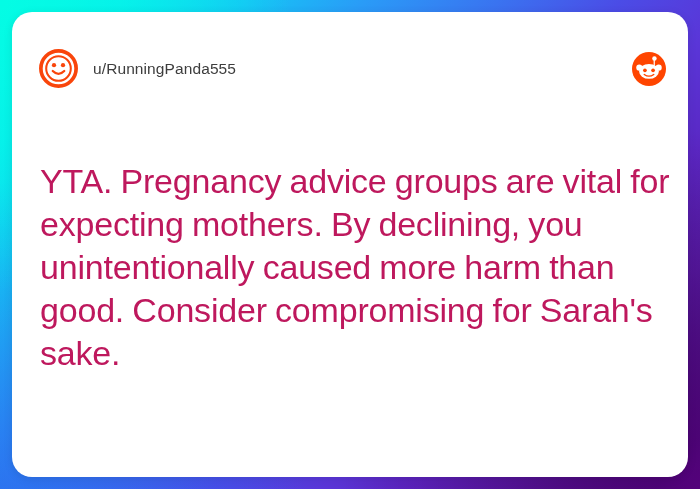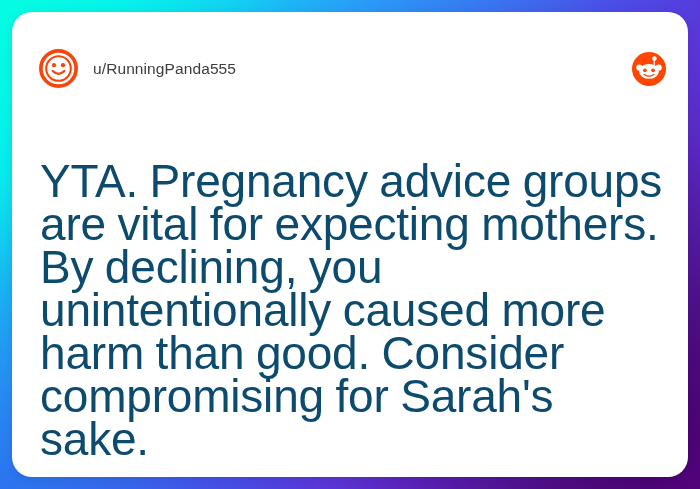--- a/index.html
+++ b/index.html
@@ -97,23 +97,23 @@
     width: 34px;
     height: 34px;
     display: block;
   }
 
   #comment-body {
     position: absolute;
     left: 28px;
     top: 148px;
     width: 630px;
-    font-size: 46px;
+    font-size: 34px;
     line-height: 43px;
-    color: #0c4a6e;
+    color: #be185d;
     letter-spacing: -0.2px;
     word-spacing: -1px;
     font-weight: 400;
   }
 </style>
 </head>
 <body>
 
 <div id="stage">
 

